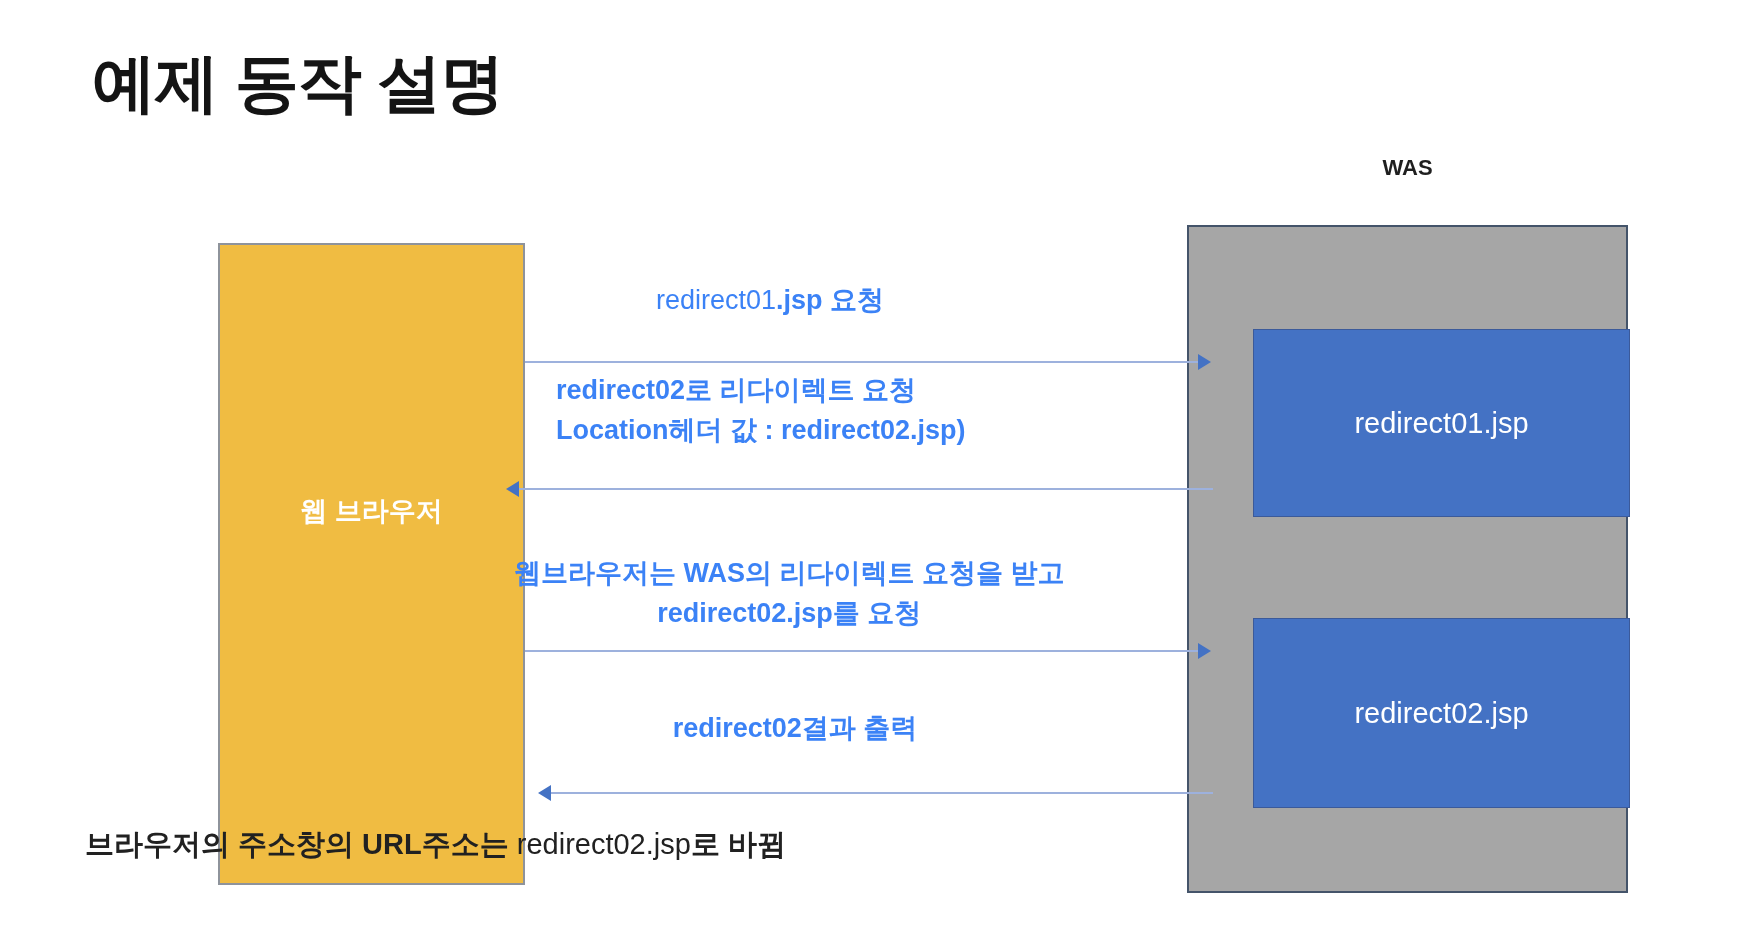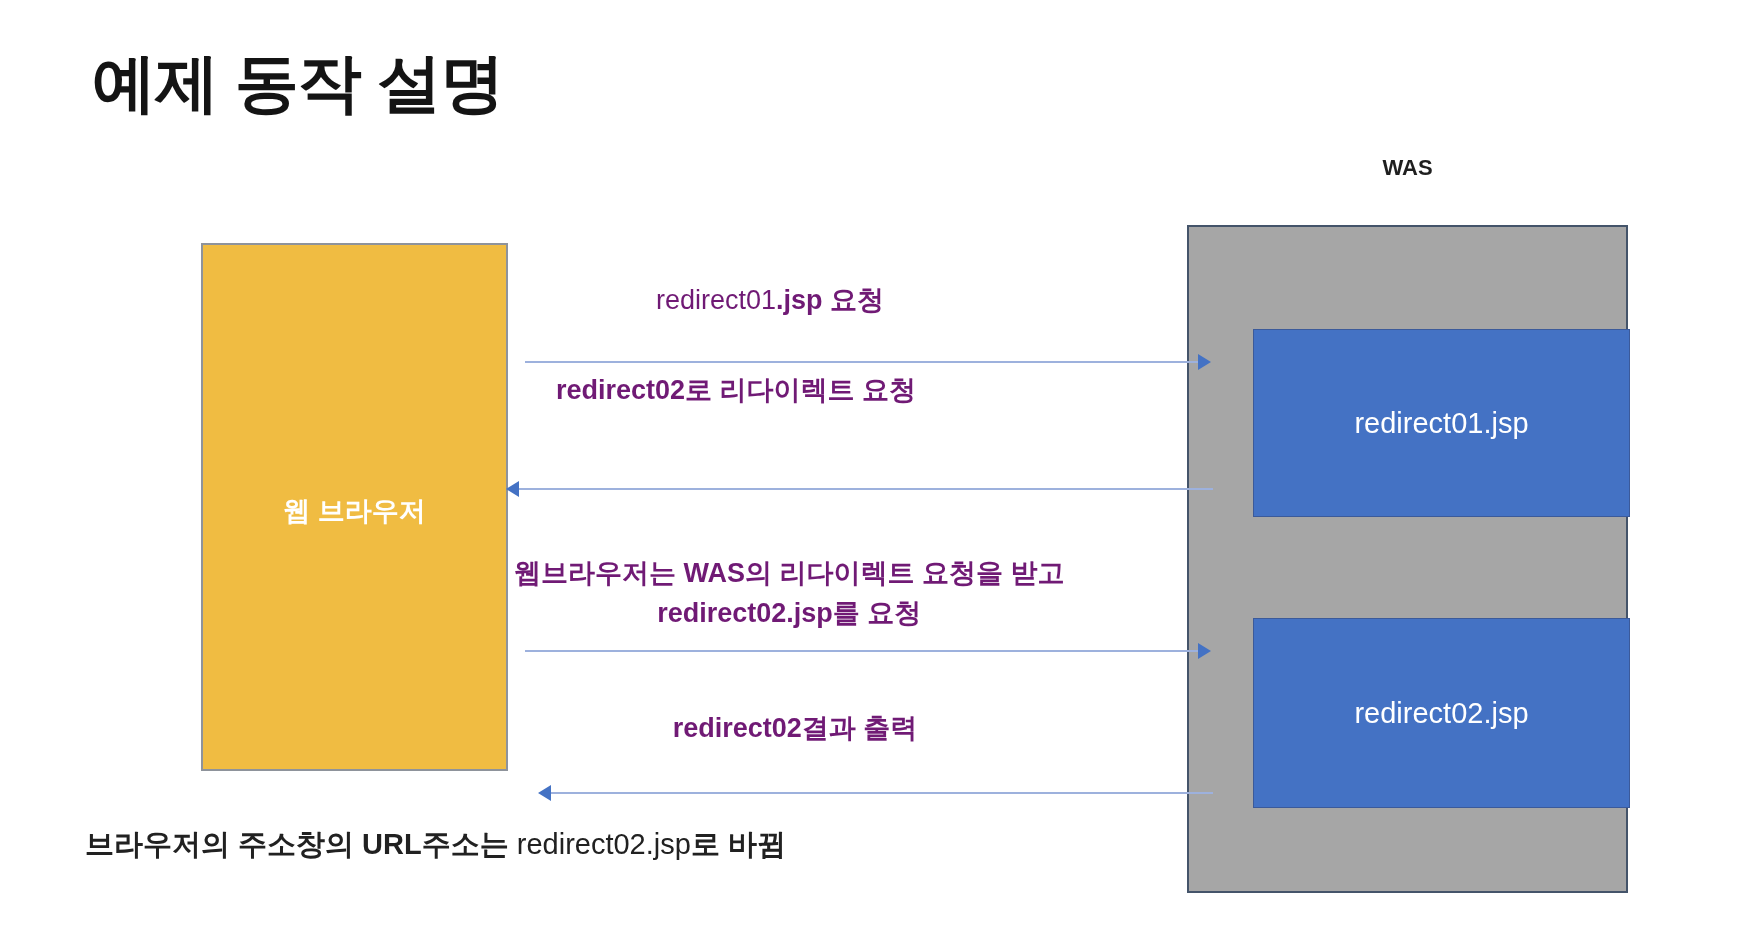--- a/index.html
+++ b/index.html
@@ -23,24 +23,24 @@
     top: 40px;
     font-size: 64px;
     font-weight: 800;
     letter-spacing: -1px;
     color: #141414;
     white-space: nowrap;
   }
 
   
   .browser-box {
-    left: 201px;
+    left: 218px;
     top: 243px;
     width: 307px;
-    height: 528px;
+    height: 642px;
     background: var(--browser-fill, #F0BC42);
     border: 2px solid #8e939b;
     box-sizing: border-box;
     z-index: 1;
   }
   .browser-label {
     position: absolute;
     left: 0;
     right: 0;
     top: 248px;
@@ -123,21 +123,21 @@
   }
   .arrow.a1 { left: 525px; top: 354px; width: 686px; }
   .arrow.a2 { left: 506px; top: 481px; width: 707px; }
   .arrow.a3 { left: 525px; top: 643px; width: 686px; }
   .arrow.a4 { left: 538px; top: 785px; width: 675px; }
 
   
   .msg {
     font-size: 27px;
     font-weight: 600;
-    color: #701a75;
+    color: #3b82f6;
     z-index: 4;
     white-space: nowrap;
   }
   .msg .thin { font-weight: 400; }
   .msg .thick { font-weight: 700; }
 
   .label-req1 {
     left: 560px;
     top: 282px;
     width: 420px;
@@ -213,20 +213,21 @@
     <div class="shaft"></div>
     <div class="head"></div>
   </div>
 
   <div class="abs msg label-req1">
     <span class="thin">redirect01</span><span class="thick">.jsp 요청</span>
   </div>
 
   <div class="abs msg label-resp1">
     <div>redirect02로 리다이렉트 요청</div>
+    <div>Location헤더 값 : redirect02.jsp)</div>
   </div>
 
   <div class="abs msg label-req2">
     <div>웹브라우저는 WAS의 리다이렉트 요청을 받고</div>
     <div>redirect02.jsp를 요청</div>
   </div>
 
   <div class="abs msg label-resp2">redirect02결과 출력</div>
 
   <div class="abs note">

